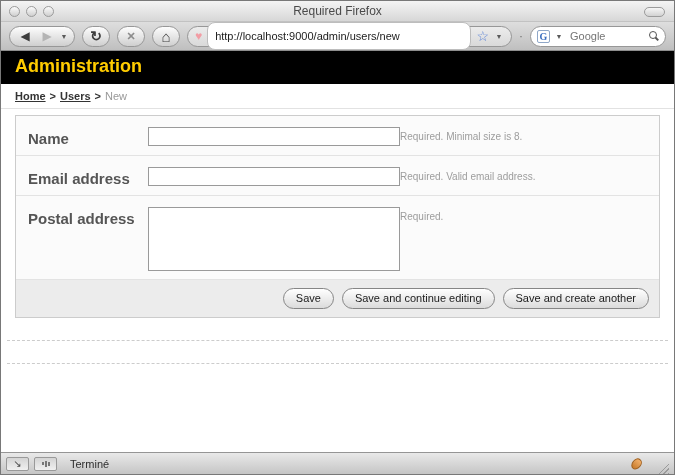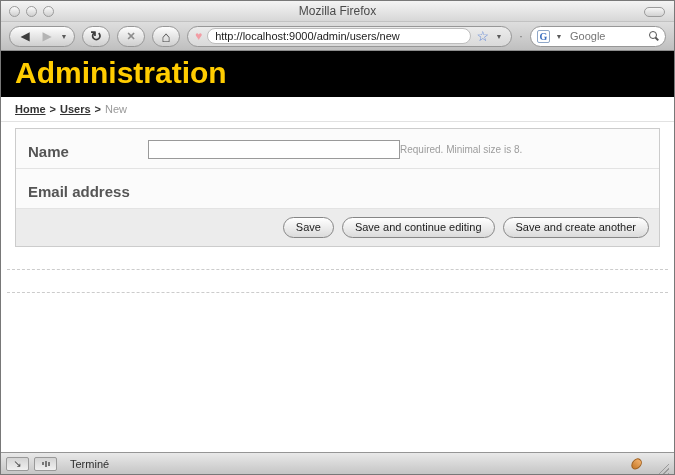--- a/index.html
+++ b/index.html
@@ -60,21 +60,21 @@
   .glyph-forward { font-size: 12px; color: #b4b4b4; }
   .glyph-caret { font-size: 7px; color: #5a5a5a; width: 10px; text-align: center; }
   .roundbtn { width: 28px; justify-content: center; }
   .glyph-reload { font-size: 14px; color: #3c3c3c; font-weight: bold; }
   .glyph-stop { font-size: 11px; color: #8c8c8c; font-weight: bold; }
   .glyph-home { font-size: 15px; color: #3c3c3c; font-weight: bold; line-height: 1; }
 
   .urlbar { flex: 1; background: linear-gradient(#ececec, #d9d9d9); padding: 0 7px; gap: 5px; }
   .glyph-heart { font-size: 12px; color: #f29ca4; line-height: 1; }
   .url-field {
-    flex: 1; height: 16px; border: 1px solid #bdbdbd; border-radius: 8px;
+    flex: 1; height: 28px; border: 1px solid #bdbdbd; border-radius: 8px;
     background: #fff; font-size: 11px; color: #1c1c1c; padding: 0 7px;
     font-family: "Liberation Sans", sans-serif; outline: none;
   }
   .glyph-star { font-size: 14px; color: #5c84d8; line-height: 1; }
 
   .sep-dot { font-size: 12px; color: #6e6e6e; }
 
   .searchbox { width: 136px; background: #fff; padding: 0 6px; gap: 4px; }
   .g-logo {
     width: 13px; height: 13px; border: 1px solid #8fa7c8; border-radius: 2px;
@@ -95,21 +95,21 @@
   .magnifier::after {
     content: ""; position: absolute; left: 7px; top: 8px;
     width: 4px; height: 1.5px; background: #555; transform: rotate(45deg);
   }
 
   
   .content { flex: 1 1 auto; background: #fff; overflow: hidden; display: flex; flex-direction: column; }
 
   .app-header {
     background: #000; color: #ffcc00;
-    font-size: 30px; font-weight: bold;
+    font-size: 18px; font-weight: bold;
     padding: 5px 14px 7px 14px;
     letter-spacing: 0;
   }
   .breadcrumb {
     padding: 6px 14px; font-size: 11px; color: #999;
     border-bottom: 1px solid #e2e2e2; background: #fff;
     display: flex; gap: 4px; align-items: center;
   }
   .crumb-link { color: #333; font-weight: bold; text-decoration: underline; cursor: pointer; }
   .crumb-sep { color: #333; font-weight: bold; }
@@ -175,21 +175,21 @@
 <body>
 
 <div class="window">
 
   <div class="titlebar">
     <div class="traffic">
       <span class="light"></span>
       <span class="light"></span>
       <span class="light"></span>
     </div>
-    <div class="win-title">Mozilla Firefox</div>
+    <div class="win-title">Required Firefox</div>
     <div class="widget-pill"></div>
   </div>
 
   <div class="toolbar">
     <div class="capsule navgroup">
       <span class="nav-seg">
           <span class="glyph-back">◀</span>
         </span>
       <span class="nav-seg">
           <span class="glyph-forward">▶</span>
@@ -241,22 +241,33 @@
         <div class="form-row">
           <div class="form-label">Name</div>
           <div class="field-wrap">
             <input class="text-input" type="text" style="">
             <div class="help-text">Required. Minimal size is 8.</div>
           </div>
         </div>
 
         <div class="form-row">
           <div class="form-label">Email address</div>
-        </div>
-
+          <div class="field-wrap">
+            <input class="text-input" type="text" style="">
+            <div class="help-text">Required. Valid email address.</div>
+          </div>
+        </div>
+
+        <div class="form-row">
+          <div class="form-label">Postal address</div>
+          <div class="field-wrap">
+            <textarea class="textarea-input" style=""></textarea>
+            <div class="help-text">Required.</div>
+          </div>
+        </div>
 
         <div class="button-row">
           <button class="aqua-btn">Save</button>
           <button class="aqua-btn">Save and continue editing</button>
           <button class="aqua-btn">Save and create another</button>
         </div>
       </div>
 
       <div class="crud-footer">
         

